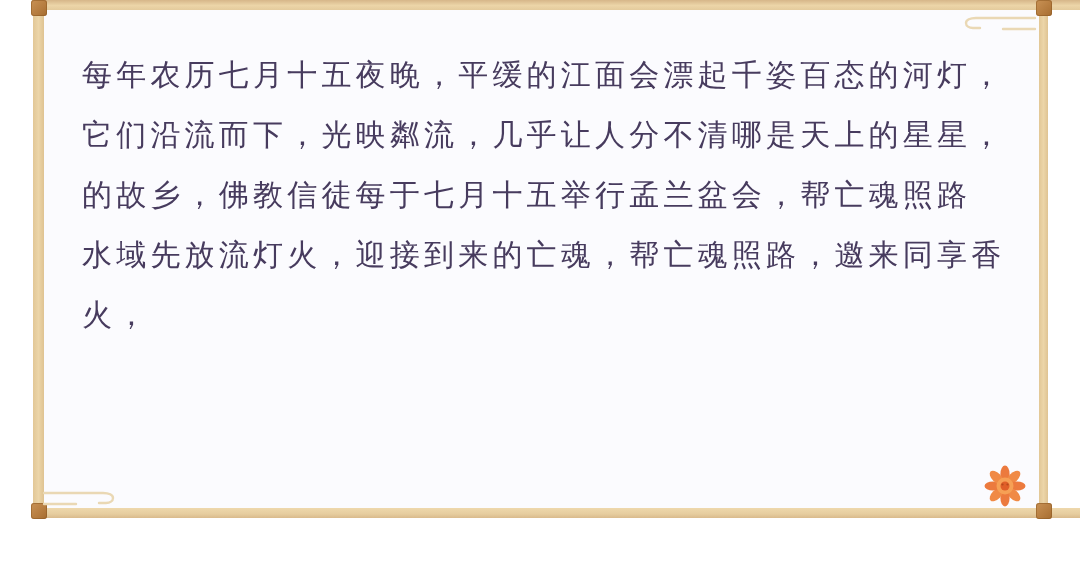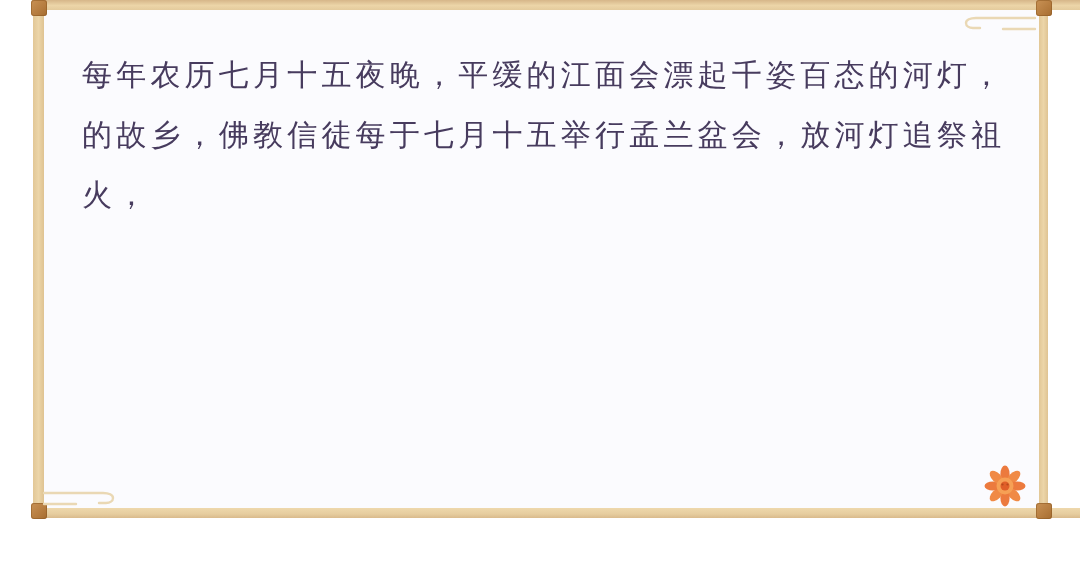--- a/index.html
+++ b/index.html
@@ -124,17 +124,19 @@
         </g>
       <circle cx="22" cy="21" r="8.5" fill="#f6a055"></circle>
       <circle cx="22" cy="21" r="4.5" fill="#e05f28"></circle>
       <circle cx="19.5" cy="19.5" r="1.1" fill="#b64a1c"></circle>
       <circle cx="24.5" cy="19.5" r="1.1" fill="#b64a1c"></circle>
     </g>
   </svg>
 
   <div class="article">
     <div class="line">每年农历七月十五夜晚，平缓的江面会漂起千姿百态的河灯，</div>
-    <div class="line">的故乡，佛教信徒每于七月十五举行孟兰盆会，放河灯追祭祖</div>
+    <div class="line">它们沿流而下，光映粼流，几乎让人分不清哪是天上的星星，</div>
+    <div class="line">的故乡，佛教信徒每于七月十五举行孟兰盆会，帮亡魂照路</div>
+    <div class="line">水域先放流灯火，迎接到来的亡魂，帮亡魂照路，邀来同享香</div>
     <div class="line">火，</div>
   </div>
 
 </div>
 
 </body></html>

